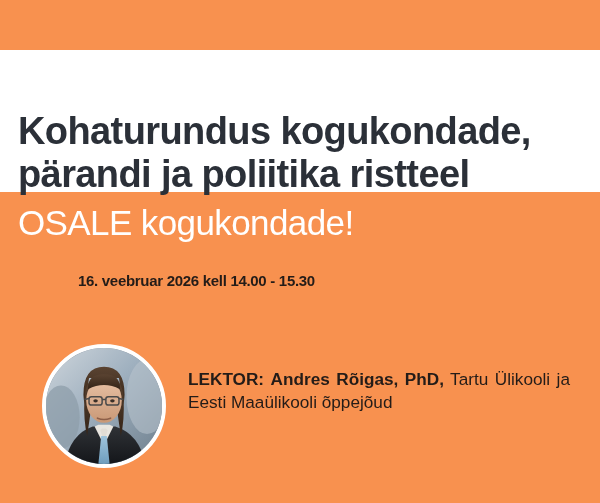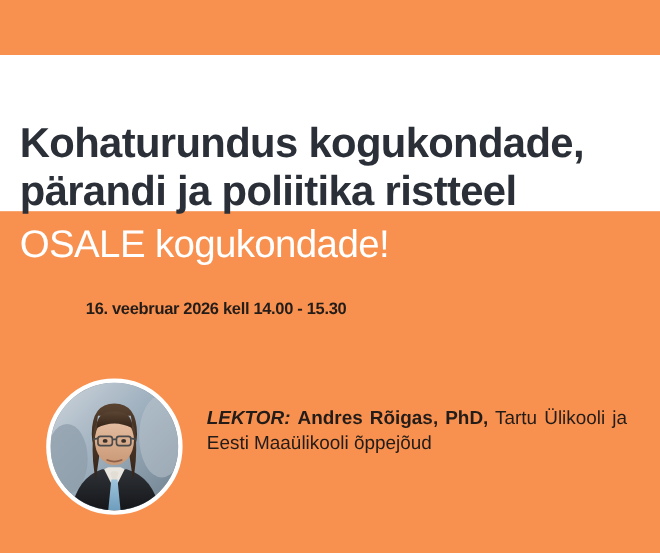--- a/index.html
+++ b/index.html
@@ -109,21 +109,20 @@
     top: 368px;
     width: 382px;
     font-size: 17.2px;
     line-height: 1.32;
     color: #241c18;
     text-align: justify;
     text-align-last: left;
   }
   #lecturer .lek-label {
     font-weight: 700;
-    font-style: italic;
   }
   #lecturer .lek-name {
     font-weight: 700;
     margin-top: 44px;
   }
 </style>
 </head>
 <body>
 
 <div id="poster">

